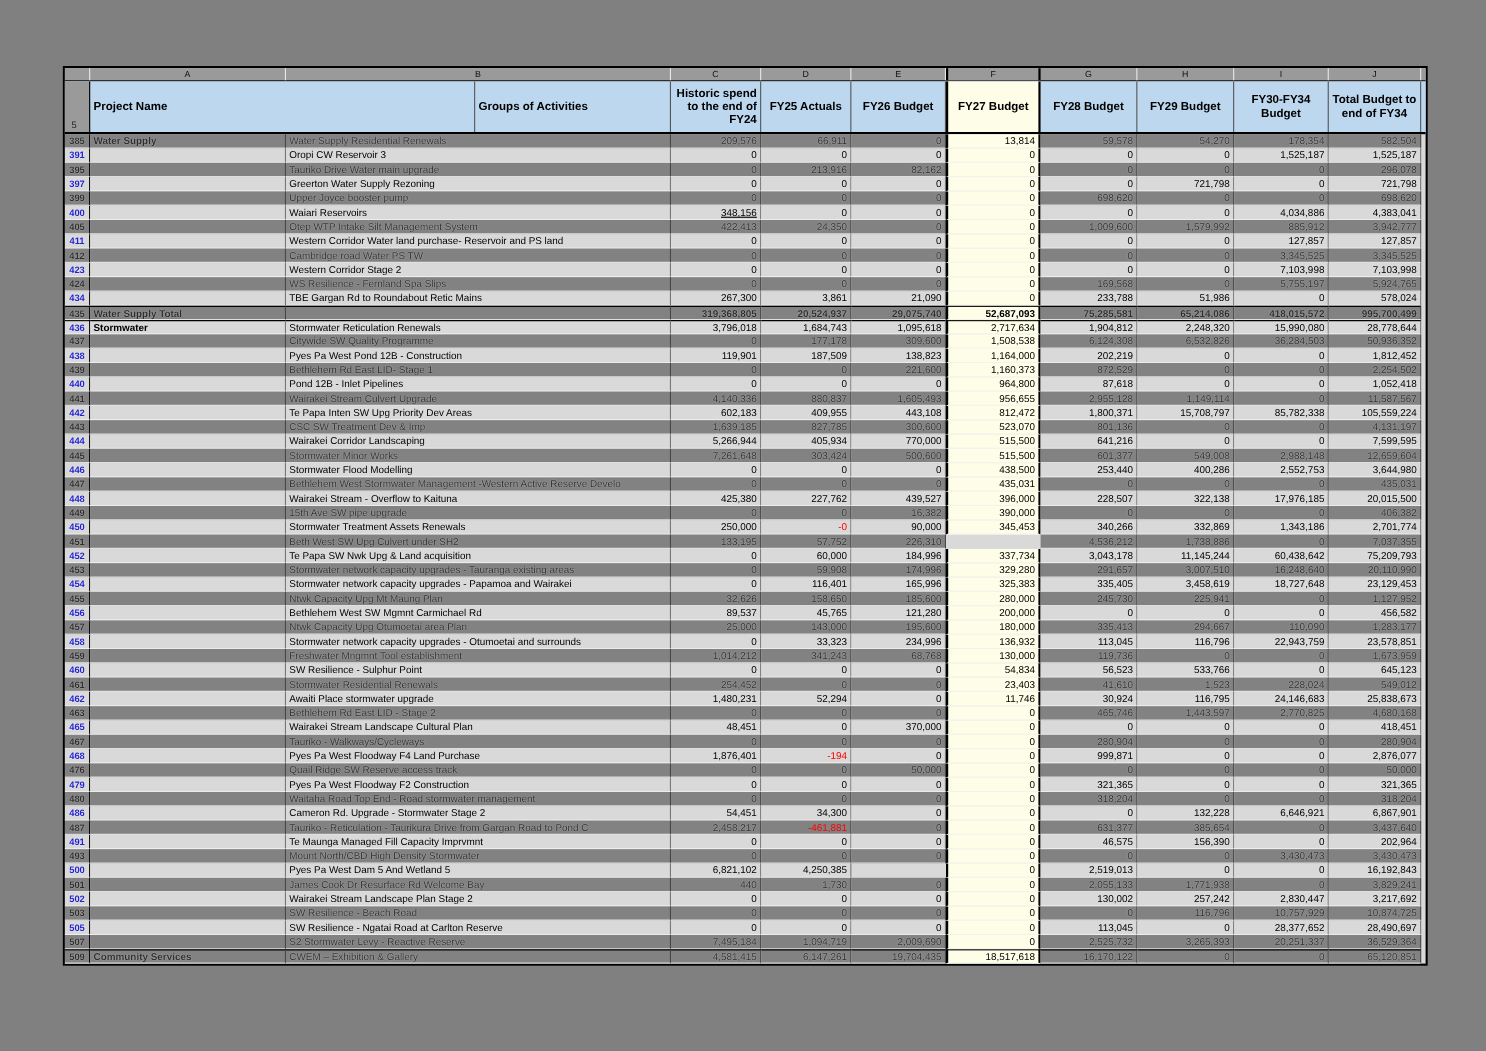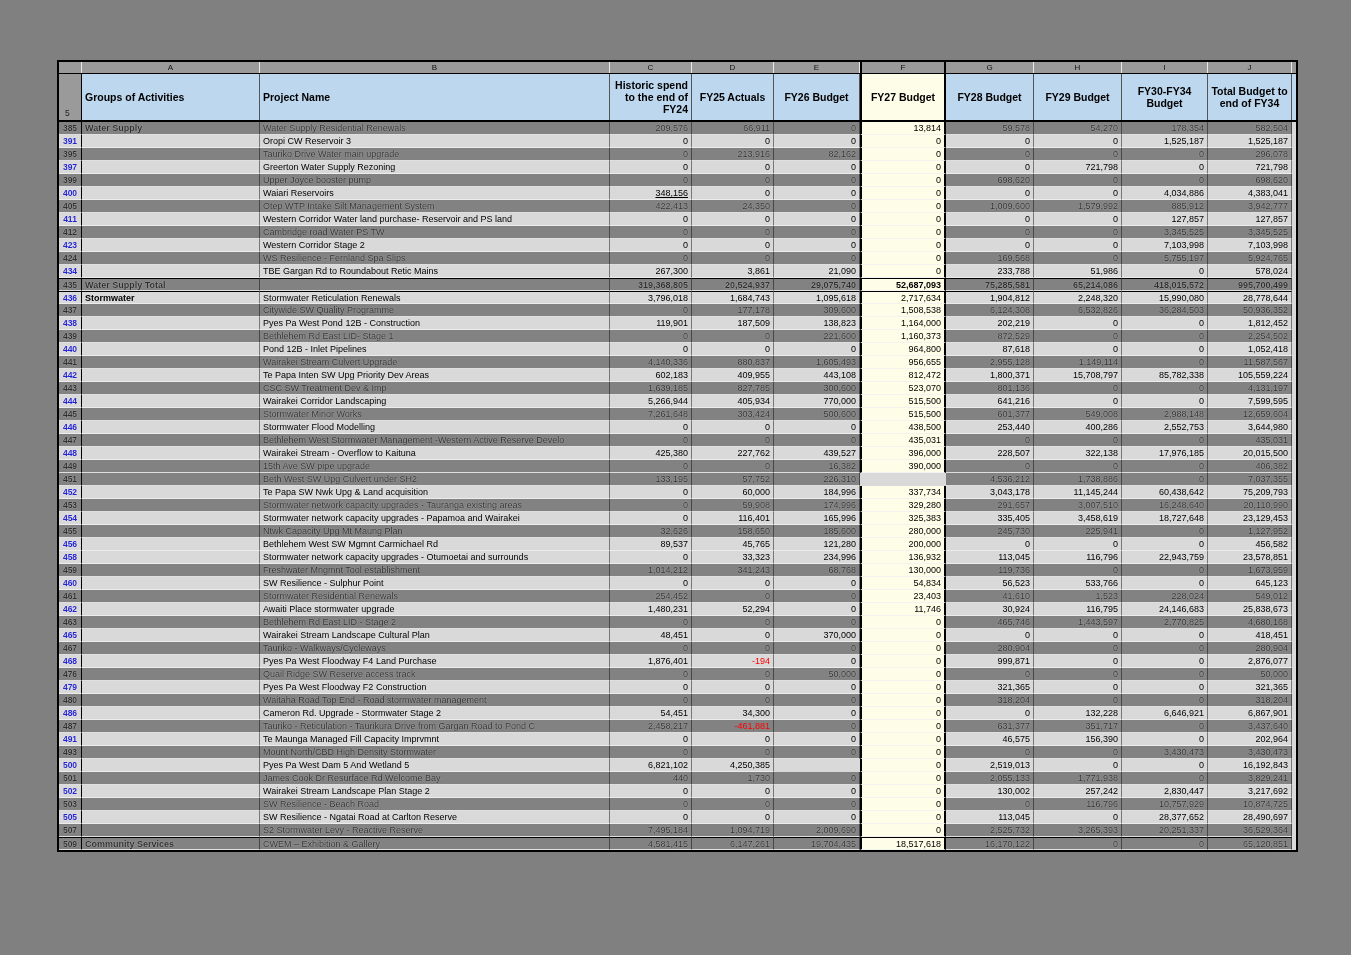--- a/index.html
+++ b/index.html
@@ -64,22 +64,22 @@
     <div class="cell" style="width:86px">E</div>
     <div class="cell fcol" style="width:86px">F</div>
     <div class="cell" style="width:88px">G</div>
     <div class="cell" style="width:88px">H</div>
     <div class="cell" style="width:86px">I</div>
     <div class="cell" style="width:84px">J</div>
   </div>
 
   <div class="hdr">
     <div class="cell gut" style="width:23px">5</div>
+    <div class="cell c-left" style="width:350px">Project Name</div>
     <div class="cell c-left" style="width:178px">Groups of Activities</div>
-    <div class="cell c-left" style="width:350px">Project Name</div>
     <div class="cell c-c" style="width:82px">Historic spend to the end of FY24</div>
     <div class="cell c-mid" style="width:82px">FY25 Actuals</div>
     <div class="cell c-mid" style="width:86px">FY26 Budget</div>
     <div class="cell c-mid fcol" style="width:86px">FY27 Budget</div>
     <div class="cell c-mid" style="width:88px">FY28 Budget</div>
     <div class="cell c-mid" style="width:88px">FY29 Budget</div>
     <div class="cell c-mid" style="width:86px">FY30-FY34 Budget</div>
     <div class="cell c-mid" style="width:84px">Total Budget to end of FY34</div>
   </div>
 
@@ -428,20 +428,33 @@
         <div class="cell" style="width: 350px;">15th Ave SW pipe upgrade</div>
         <div class="cell num" style="width: 82px;">0</div>
         <div class="cell num" style="width: 82px;">0</div>
         <div class="cell num" style="width: 86px;">16,382</div>
         <div class="cell num fcol" style="width: 86px;">390,000</div>
         <div class="cell num" style="width: 88px;">0</div>
         <div class="cell num" style="width: 88px;">0</div>
         <div class="cell num" style="width: 86px;">0</div>
         <div class="cell num" style="width: 84px;">406,382</div>
       </div>
+      <div class="row l">
+        <div class="cell rn">450</div>
+        <div class="cell" style="width: 178px;"></div>
+        <div class="cell" style="width: 350px;">Stormwater Treatment Assets Renewals</div>
+        <div class="cell num" style="width: 82px;">250,000</div>
+        <div class="cell num red" style="width: 82px;">-0</div>
+        <div class="cell num" style="width: 86px;">90,000</div>
+        <div class="cell num fcol" style="width: 86px;">345,453</div>
+        <div class="cell num" style="width: 88px;">340,266</div>
+        <div class="cell num" style="width: 88px;">332,869</div>
+        <div class="cell num" style="width: 86px;">1,343,186</div>
+        <div class="cell num" style="width: 84px;">2,701,774</div>
+      </div>
       <div class="row d">
         <div class="cell rn">451</div>
         <div class="cell" style="width: 178px;"></div>
         <div class="cell" style="width: 350px;">Beth West SW Upg Culvert under SH2</div>
         <div class="cell num" style="width: 82px;">133,195</div>
         <div class="cell num" style="width: 82px;">57,752</div>
         <div class="cell num" style="width: 86px;">226,310</div>
         <div class="cell num fcol" style="width: 86px; margin-top: 42px;">345,000</div>
         <div class="cell num" style="width: 88px;">4,536,212</div>
         <div class="cell num" style="width: 88px;">1,738,886</div>
@@ -506,20 +519,33 @@
         <div class="cell" style="width: 350px;">Bethlehem West SW Mgmnt Carmichael Rd</div>
         <div class="cell num" style="width: 82px;">89,537</div>
         <div class="cell num" style="width: 82px;">45,765</div>
         <div class="cell num" style="width: 86px;">121,280</div>
         <div class="cell num fcol" style="width: 86px;">200,000</div>
         <div class="cell num" style="width: 88px;">0</div>
         <div class="cell num" style="width: 88px;">0</div>
         <div class="cell num" style="width: 86px;">0</div>
         <div class="cell num" style="width: 84px;">456,582</div>
       </div>
+      <div class="row d">
+        <div class="cell rn">457</div>
+        <div class="cell" style="width: 178px;"></div>
+        <div class="cell" style="width: 350px;">Ntwk Capacity Upg Otumoetai area Plan</div>
+        <div class="cell num" style="width: 82px;">25,000</div>
+        <div class="cell num" style="width: 82px;">143,000</div>
+        <div class="cell num" style="width: 86px;">195,600</div>
+        <div class="cell num fcol" style="width: 86px;">180,000</div>
+        <div class="cell num" style="width: 88px;">335,413</div>
+        <div class="cell num" style="width: 88px;">294,667</div>
+        <div class="cell num" style="width: 86px;">110,090</div>
+        <div class="cell num" style="width: 84px;">1,283,177</div>
+      </div>
       <div class="row l">
         <div class="cell rn">458</div>
         <div class="cell" style="width: 178px;"></div>
         <div class="cell" style="width: 350px;">Stormwater network capacity upgrades - Otumoetai and surrounds</div>
         <div class="cell num" style="width: 82px;">0</div>
         <div class="cell num" style="width: 82px;">33,323</div>
         <div class="cell num" style="width: 86px;">234,996</div>
         <div class="cell num fcol" style="width: 86px;">136,932</div>
         <div class="cell num" style="width: 88px;">113,045</div>
         <div class="cell num" style="width: 88px;">116,796</div>
@@ -684,21 +710,21 @@
       </div>
       <div class="row d">
         <div class="cell rn">487</div>
         <div class="cell" style="width: 178px;"></div>
         <div class="cell" style="width: 350px;">Tauriko - Reticulation - Taurikura Drive from Gargan Road to Pond C</div>
         <div class="cell num" style="width: 82px;">2,458,217</div>
         <div class="cell num red" style="width: 82px;">-461,881</div>
         <div class="cell num" style="width: 86px;">0</div>
         <div class="cell num fcol" style="width: 86px;">0</div>
         <div class="cell num" style="width: 88px;">631,377</div>
-        <div class="cell num" style="width: 88px;">351,717</div>
+        <div class="cell num" style="width: 88px;">385,654</div>
         <div class="cell num" style="width: 86px;">0</div>
         <div class="cell num" style="width: 84px;">3,437,640</div>
       </div>
       <div class="row l">
         <div class="cell rn">491</div>
         <div class="cell" style="width: 178px;"></div>
         <div class="cell" style="width: 350px;">Te Maunga Managed Fill Capacity Imprvmnt</div>
         <div class="cell num" style="width: 82px;">0</div>
         <div class="cell num" style="width: 82px;">0</div>
         <div class="cell num" style="width: 86px;">0</div>

